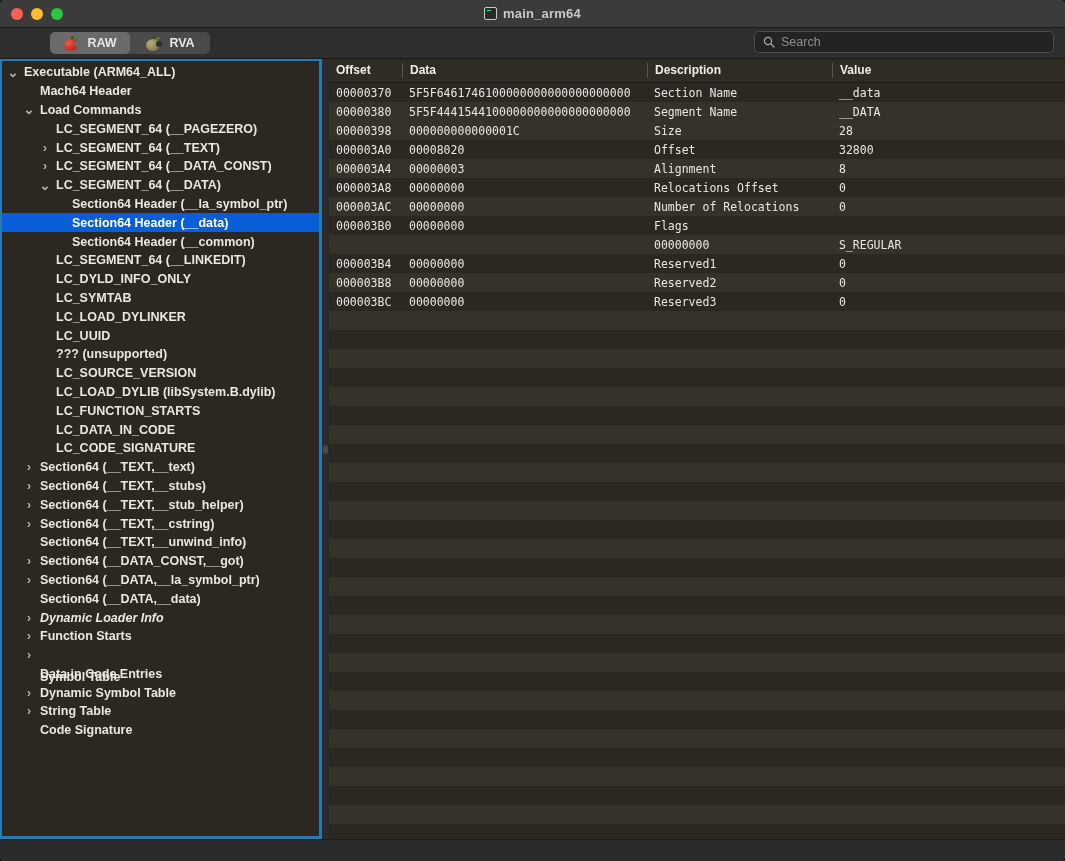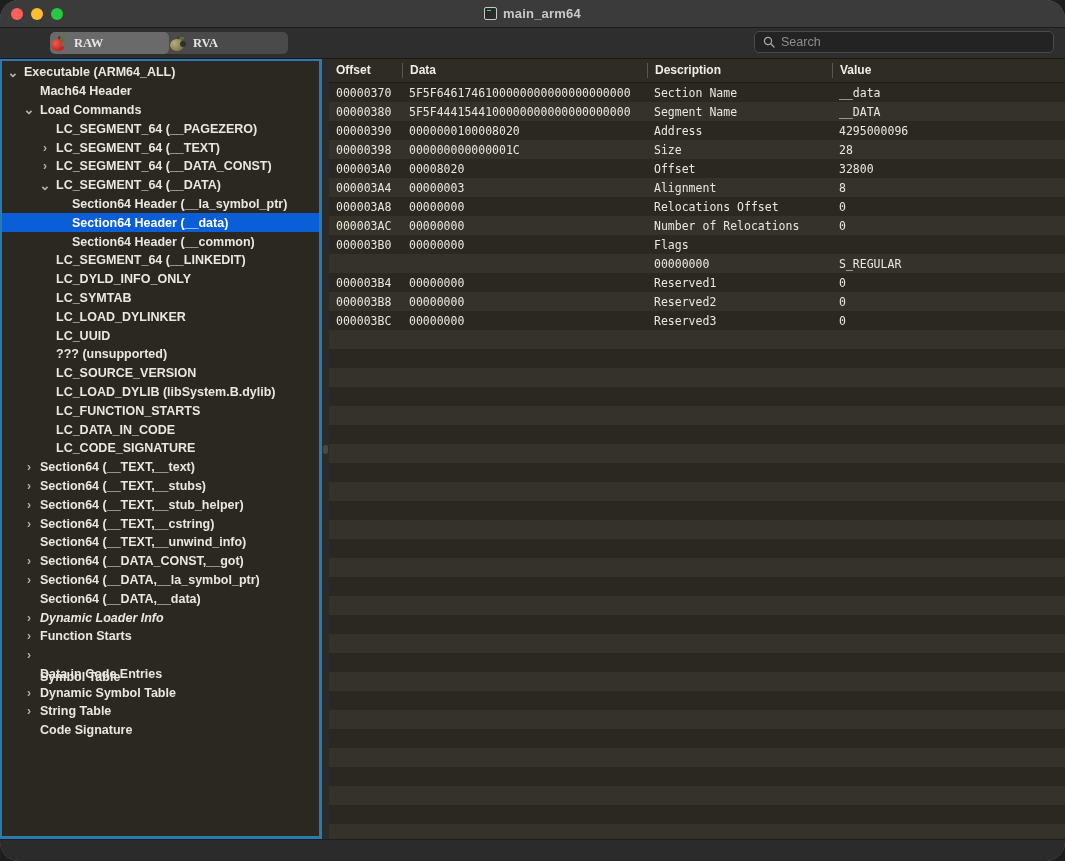--- a/index.html
+++ b/index.html
@@ -9,21 +9,21 @@
   body {
     width: 1065px; height: 861px;
     font-family: "Liberation Sans", sans-serif;
     overflow: hidden;
   }
   .window {
     position: absolute;
     left: 0; top: 0;
     width: 1065px; height: 861px;
     background: #737373;
-    border-radius: 19px;
+    border-radius: 6px;
     overflow: hidden;
     display: flex;
     flex-direction: column;
   }
   
   .titlebar {
     position: relative;
     height: 27px;
     background: #3b3b3b;
     border-bottom: 1px solid #1c1c1c;
@@ -80,32 +80,31 @@
   .seg {
     position: absolute;
     left: 50px; top: 4px;
     height: 22px;
     display: flex;
     background: #4a4a4a;
     border-radius: 5px;
     overflow: hidden;
   }
   .seg-btn {
-    width: 119px;
+    width: 80px;
     height: 22px;
     display: flex;
     align-items: center;
-    justify-content: flex-start;
+    justify-content: center;
     gap: 7px;
     font-size: 12.5px;
     font-weight: bold;
     color: #e6e6e6;
     cursor: default;
     box-sizing: border-box;
-    font-family: Liberation Serif, serif;
   }
   .seg-btn.active { background: #6a6a6a; border-radius: 5px; }
   .apple {
     width: 17px; height: 15px;
     position: relative;
     flex: none;
   }
   .apple .body {
     position: absolute;
     left: 1px; top: 3px;
@@ -529,26 +528,20 @@
             <div class="td c-data">5F5F6461746100000000000000000000</div>
             <div class="td c-desc">Section Name</div>
             <div class="td c-value">__data</div>
           </div>
           <div class="trow even">
             <div class="td c-offset">00000380</div>
             <div class="td c-data">5F5F4441544100000000000000000000</div>
             <div class="td c-desc">Segment Name</div>
             <div class="td c-value">__DATA</div>
           </div>
-          <div class="trow odd">
-            <div class="td c-offset">00000390</div>
-            <div class="td c-data">0000000100008020</div>
-            <div class="td c-desc">Address</div>
-            <div class="td c-value">4295000096</div>
-          </div>
           <div class="trow even">
             <div class="td c-offset">00000398</div>
             <div class="td c-data">000000000000001C</div>
             <div class="td c-desc">Size</div>
             <div class="td c-value">28</div>
           </div>
           <div class="trow odd">
             <div class="td c-offset">000003A0</div>
             <div class="td c-data">00008020</div>
             <div class="td c-desc">Offset</div>

